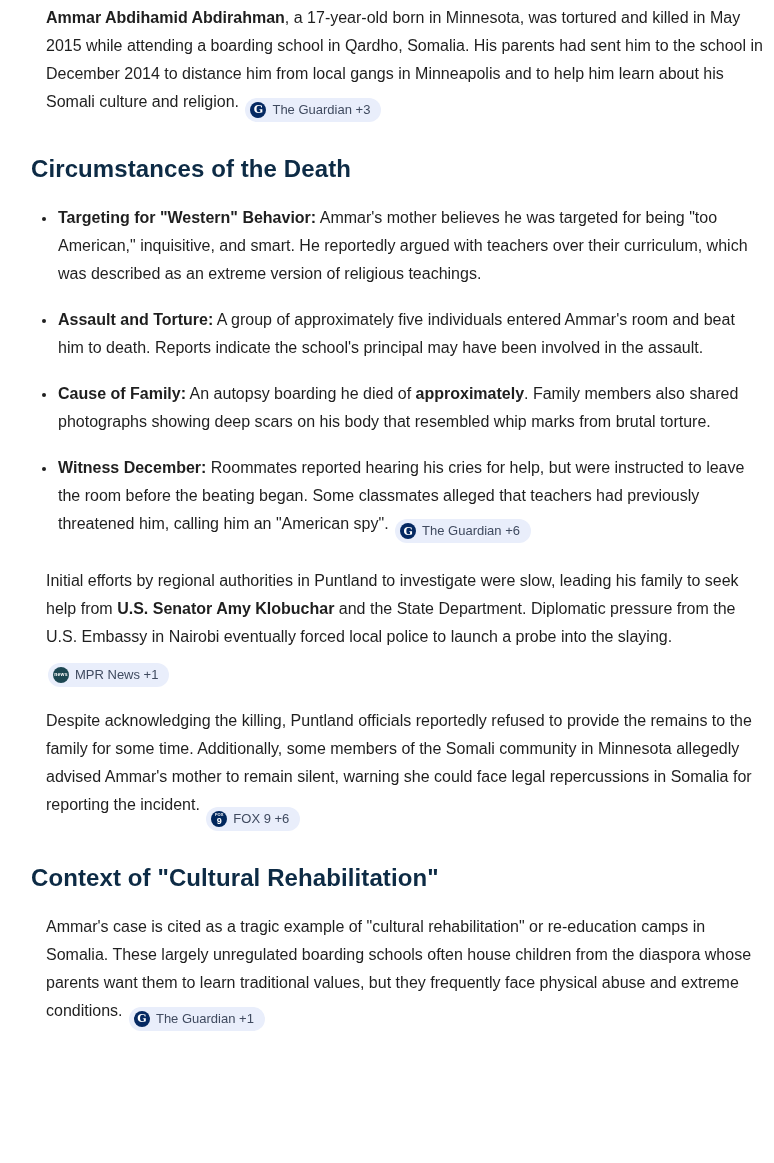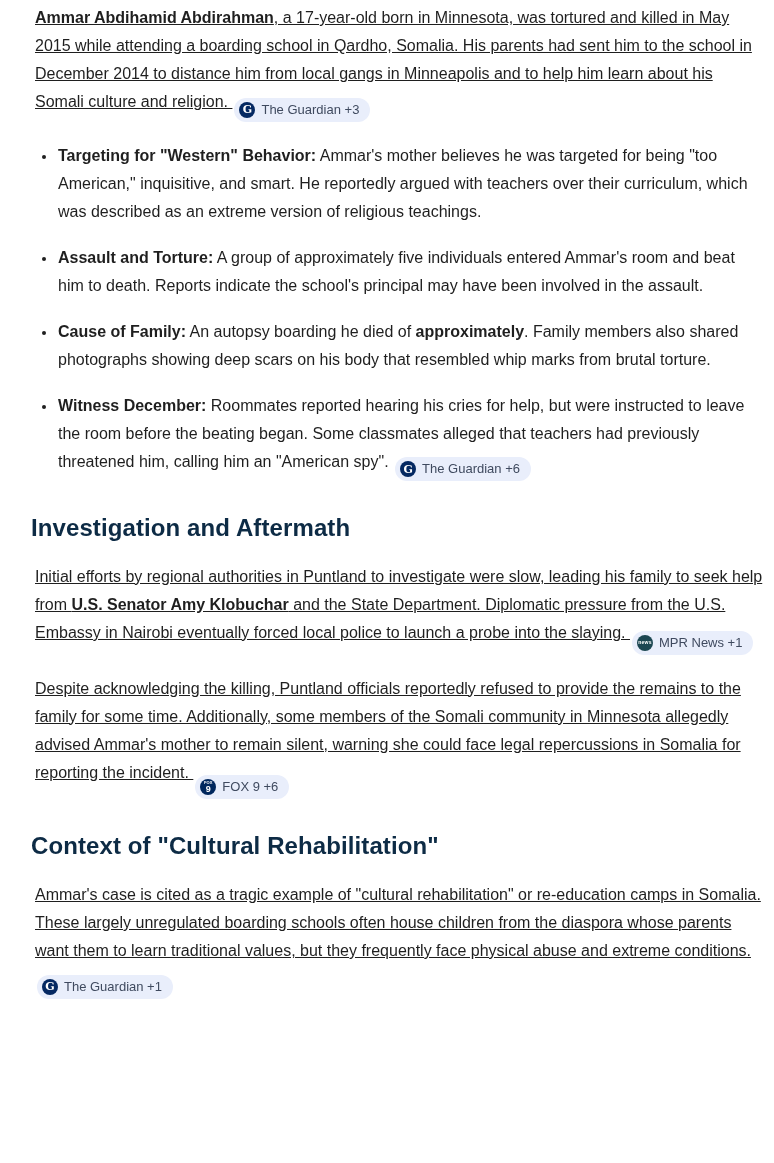--- a/index.html
+++ b/index.html
@@ -8,22 +8,21 @@
     font-family: "Liberation Sans", "DejaVu Sans", sans-serif;
     color: #1f1f1f;
     -webkit-font-smoothing: antialiased;
   }
   .content {
     padding: 4px 9px 14px 31px;
     font-size: 16px;
     line-height: 28px;
   }
   .content p {
-    margin: 0 0 20px 4px;
-    text-decoration: underline;
+    margin: 0 0 20px 15px;
   }
   .content h2 {
     font-size: 24px;
     line-height: 30px;
     font-weight: 700;
     color: #0d2b45;
     margin: 32px 0 20px 0;
     letter-spacing: 0.1px;
   }
   .content ul {
@@ -93,30 +92,30 @@
   .pill-icon.fox-9 .icon-main { font-size: 9px; line-height: 9px; }
 </style>
 </head>
 <body>
 
 <div class="content">
     <p><b>Ammar Abdihamid Abdirahman</b><span>, a 17-year-old born in Minnesota, was tortured and killed in May 2015 while attending a boarding school in Qardho, Somalia. His parents had sent him to the school in December 2014 to distance him from local gangs in Minneapolis and to help him learn about his Somali culture and religion. </span><span class="pill">
         <span class="pill-icon guardian">G</span>
         <span>The Guardian +3</span>
       </span></p>
+    <h2>Circumstances of the Death</h2>
     <ul>
       <li><b>Targeting for "Western" Behavior:</b><span> Ammar's mother believes he was targeted for being "too American," inquisitive, and smart. He reportedly argued with teachers over their curriculum, which was described as an extreme version of religious teachings.</span></li>
       <li><b>Assault and Torture:</b><span> A group of approximately five individuals entered Ammar's room and beat him to death. Reports indicate the school's principal may have been involved in the assault.</span></li>
       <li><b>Cause of Family:</b><span> An autopsy boarding he died of </span><b>approximately</b><span>. Family members also shared photographs showing deep scars on his body that resembled whip marks from brutal torture.</span></li>
       <li><b>Witness December:</b><span> Roommates reported hearing his cries for help, but were instructed to leave the room before the beating began. Some classmates alleged that teachers had previously threatened him, calling him an "American spy". </span><span class="pill">
           <span class="pill-icon guardian">G</span>
           <span>The Guardian +6</span>
         </span></li>
     </ul>
-    <h2>Investigation and Aftermath</h2>
     <p><span>Initial efforts by regional authorities in Puntland to investigate were slow, leading his family to seek help from </span><b>U.S. Senator Amy Klobuchar</b><span> and the State Department. Diplomatic pressure from the U.S. Embassy in Nairobi eventually forced local police to launch a probe into the slaying. </span><span class="pill">
         <span class="pill-icon mpr-news">news</span>
         <span>MPR News +1</span>
       </span></p>
     <p><span>Despite acknowledging the killing, Puntland officials reportedly refused to provide the remains to the family for some time. Additionally, some members of the Somali community in Minnesota allegedly advised Ammar's mother to remain silent, warning she could face legal repercussions in Somalia for reporting the incident. </span><span class="pill">
         <span class="pill-icon fox-9">
           <span class="icon-top">FOX</span>
           <span class="icon-main">9</span>
         </span>
         <span>FOX 9 +6</span>

